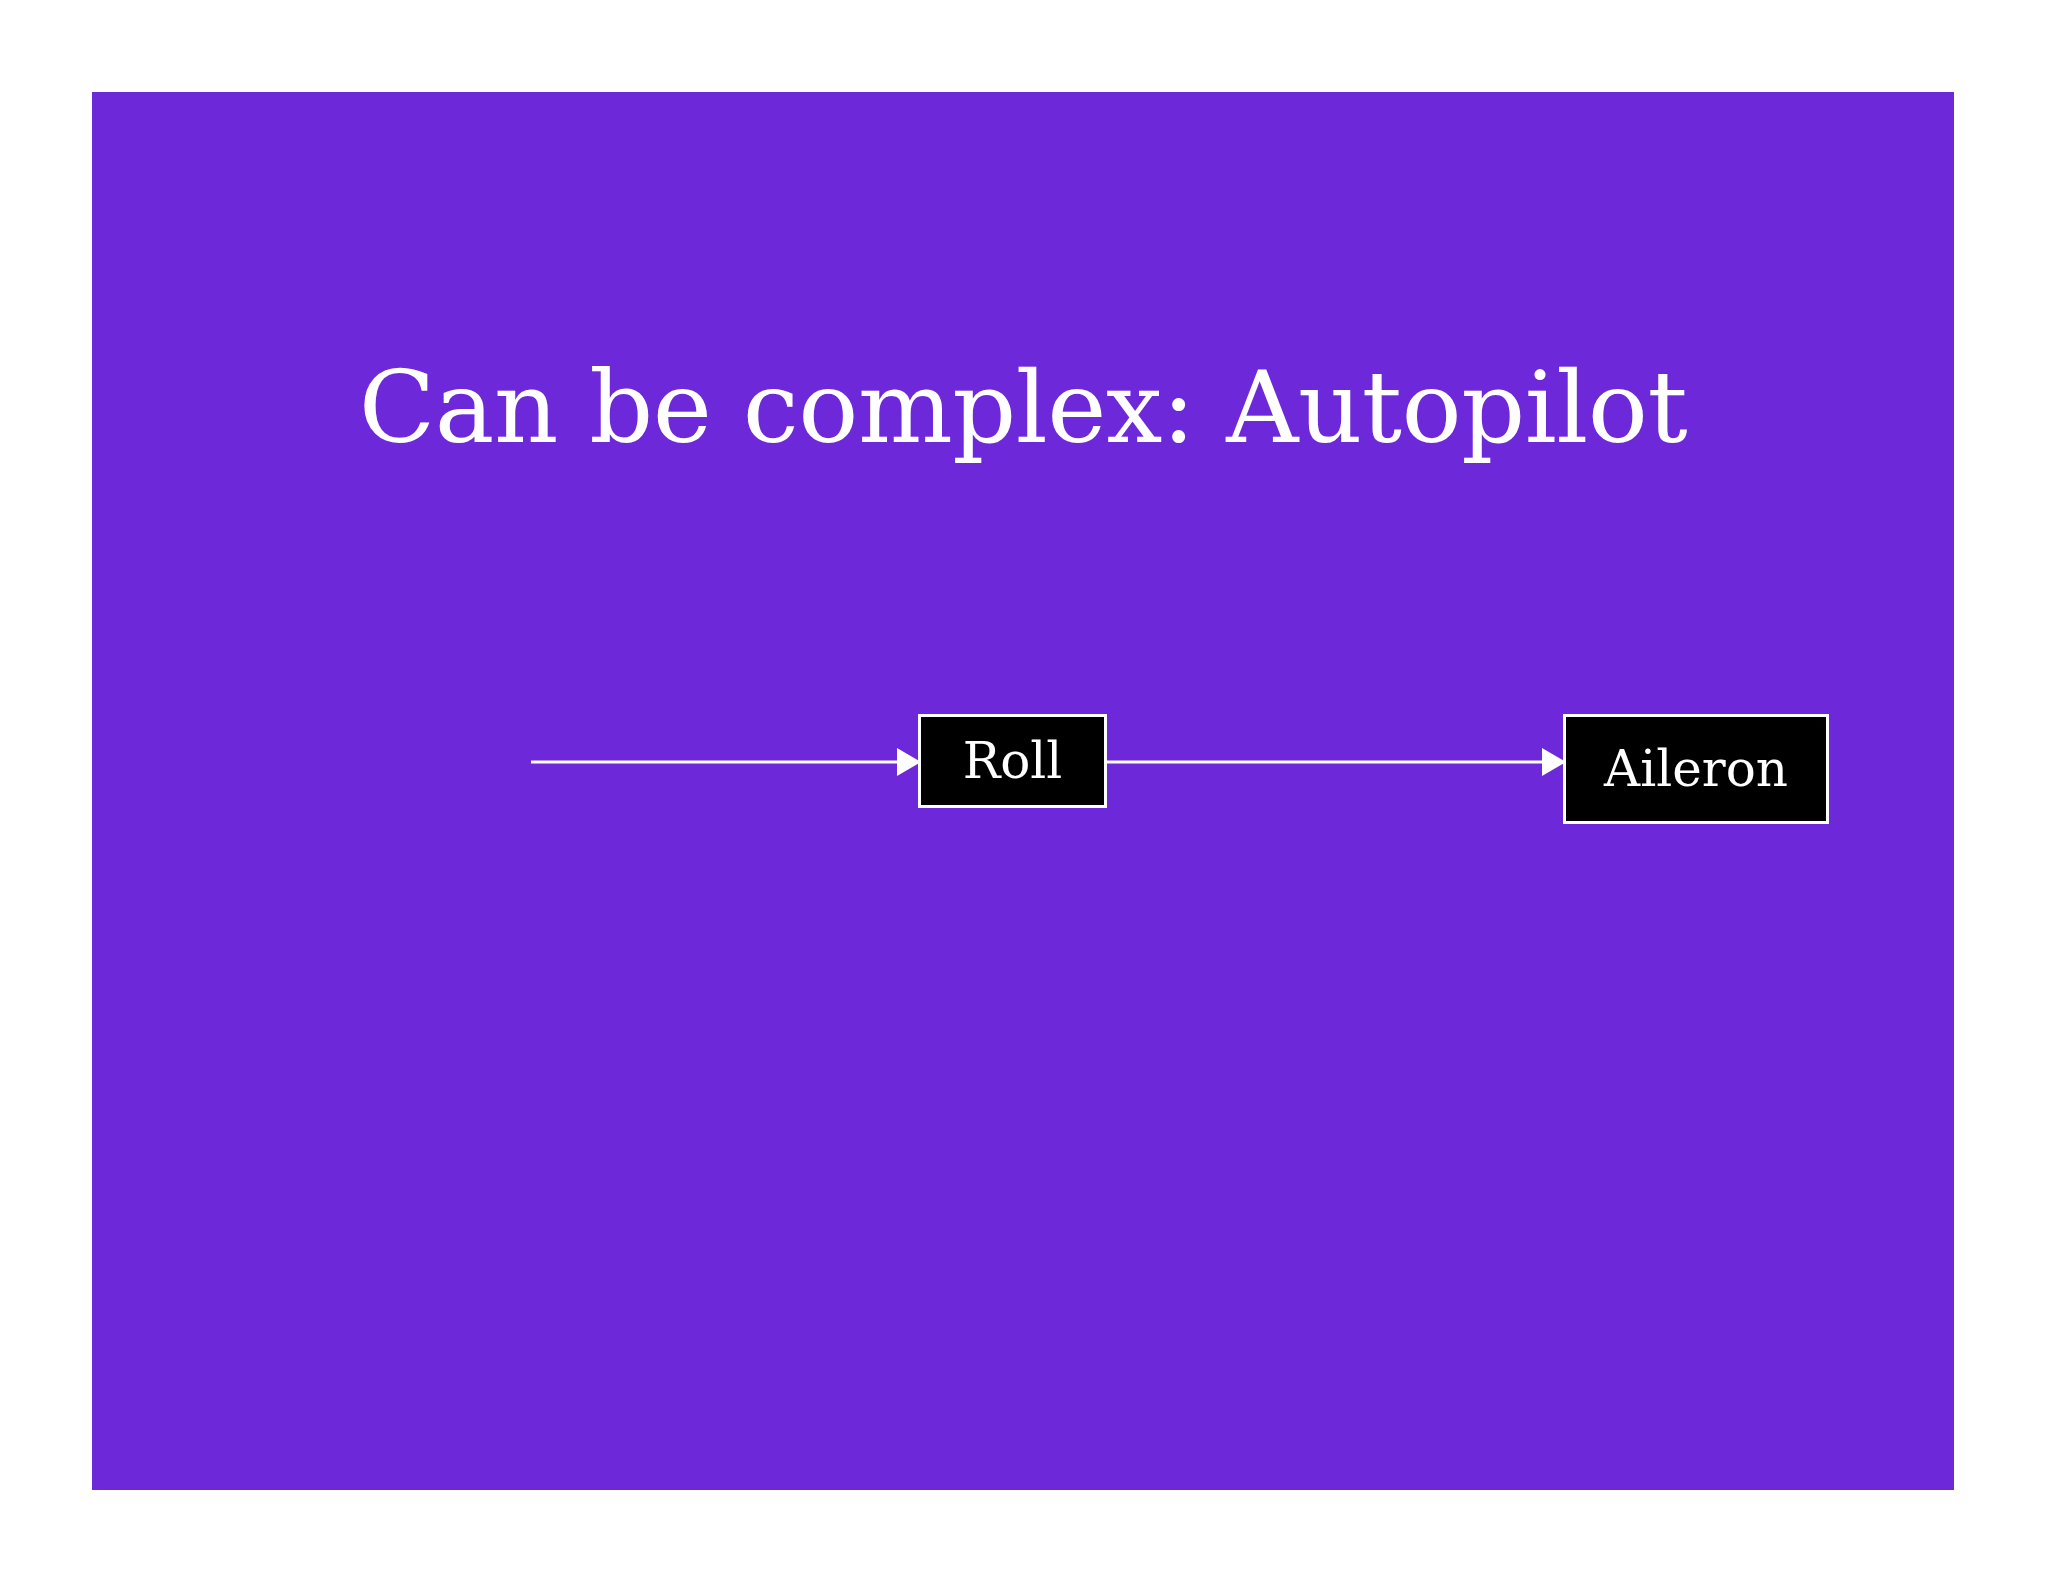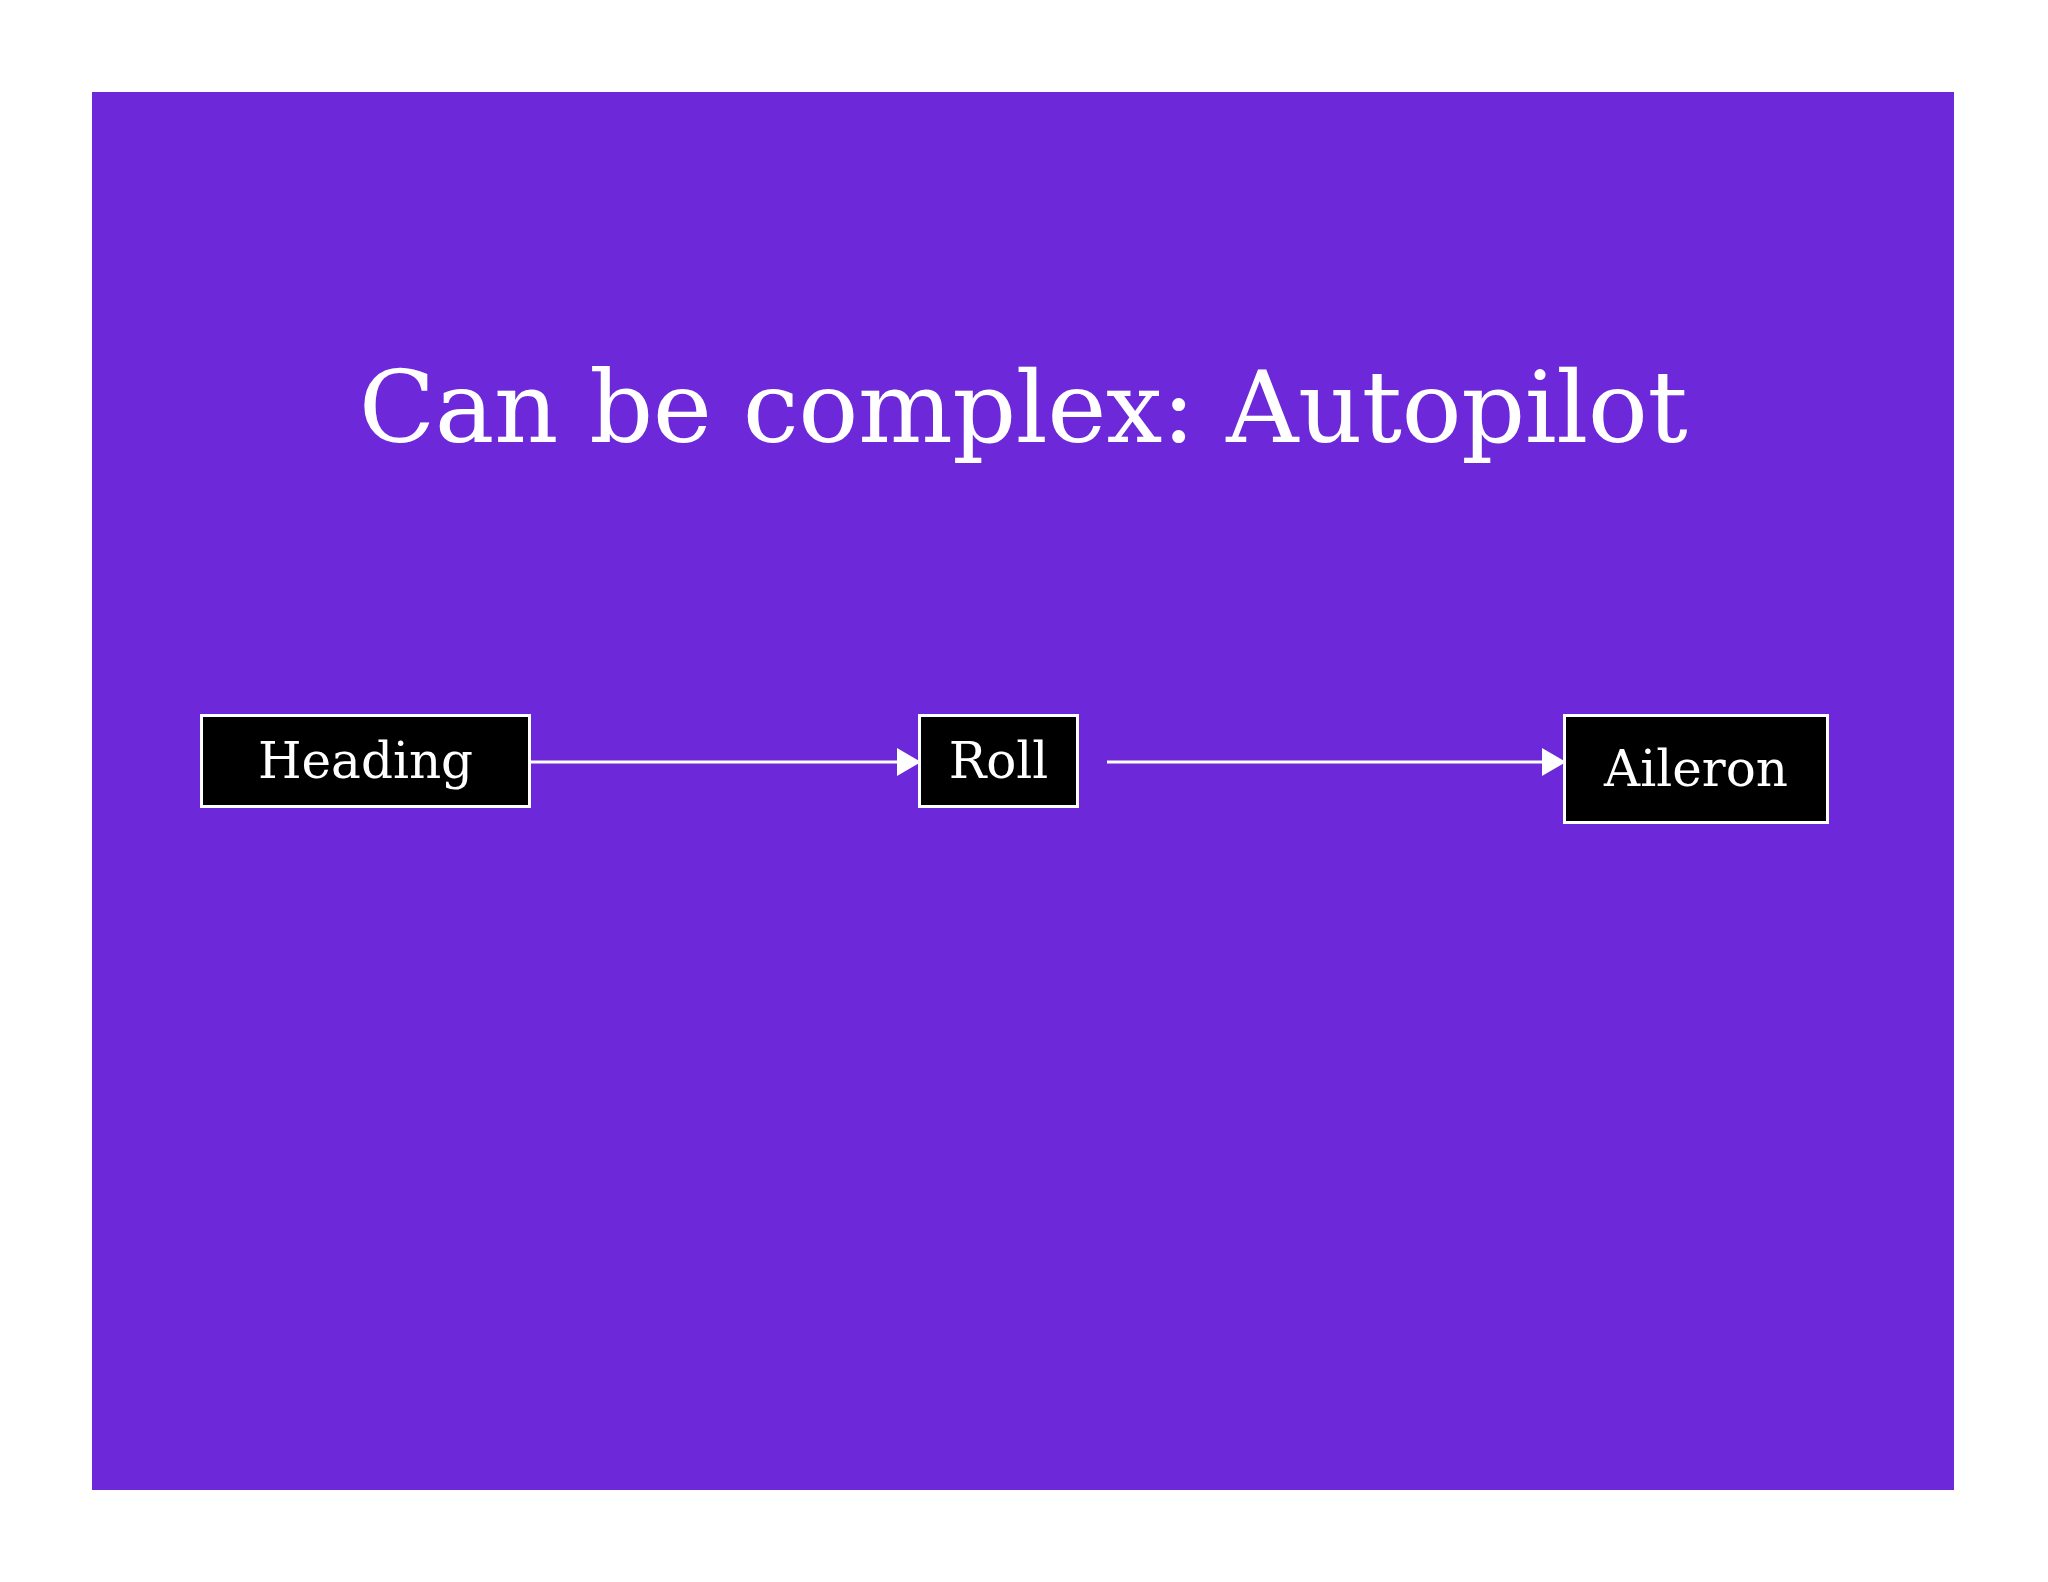--- a/index.html
+++ b/index.html
@@ -72,21 +72,21 @@
     font-family: "DejaVu Serif", "Liberation Serif", serif;
     font-weight: 400;
     font-size: 50px;
     line-height: 56px;
     white-space: nowrap;
     letter-spacing: 0px;
   }
 
   
   #node-heading { left: 108px;  top: 622px; width: 331px; height: 94px; }
-  #node-roll    { left: 826px;  top: 622px; width: 161px; height: 94px; }
+  #node-roll    { left: 826px;  top: 622px; width: 189px; height: 94px; }
   #node-aileron { left: 1471px; top: 622px; width: 266px; height: 110px; }
 
   
   .connector {
     position: absolute;
     height: 40px;
     top: 650px;
   }
   .connector svg { display: block; }
 
@@ -97,23 +97,20 @@
 <body>
 
 <div id="page">
 
   <div id="slide">
 
     <div id="slide-title">Can be complex: Autopilot</div>
 
     <div id="diagram">
 
-      <div id="node-heading" class="node-box">
-        <span class="node-label">Heading</span>
-      </div>
 
       <div id="connector-heading-roll" class="connector">
         <svg width="390" height="40" viewBox="0 0 390 40" aria-hidden="true">
           <line x1="0" y1="20" x2="368" y2="20" stroke="#ffffff" stroke-width="3"></line>
           <polygon points="366,6 390,20 366,34" fill="#ffffff"></polygon>
         </svg>
       </div>
 
       <div id="node-roll" class="node-box">
         <span class="node-label">Roll</span>

